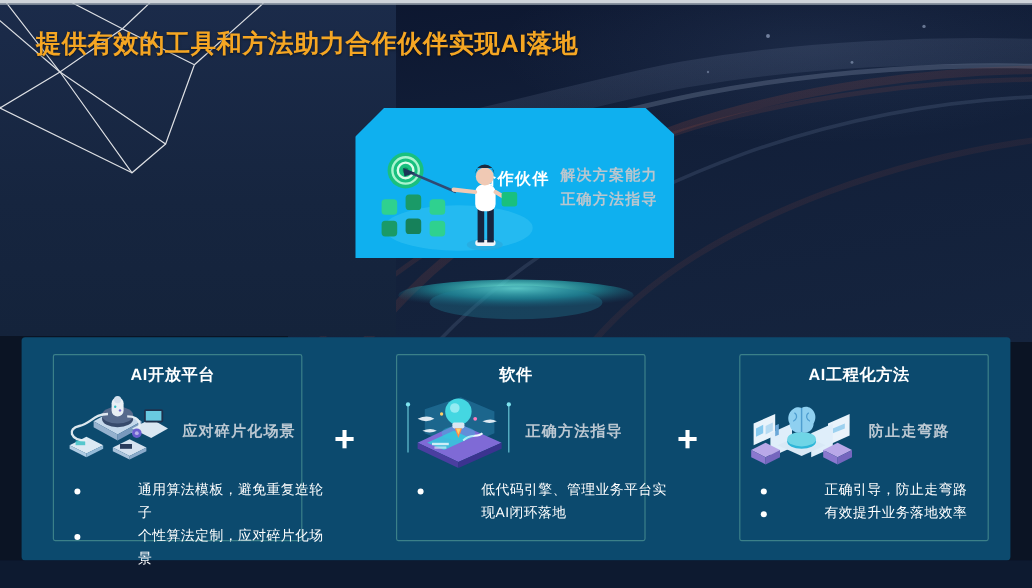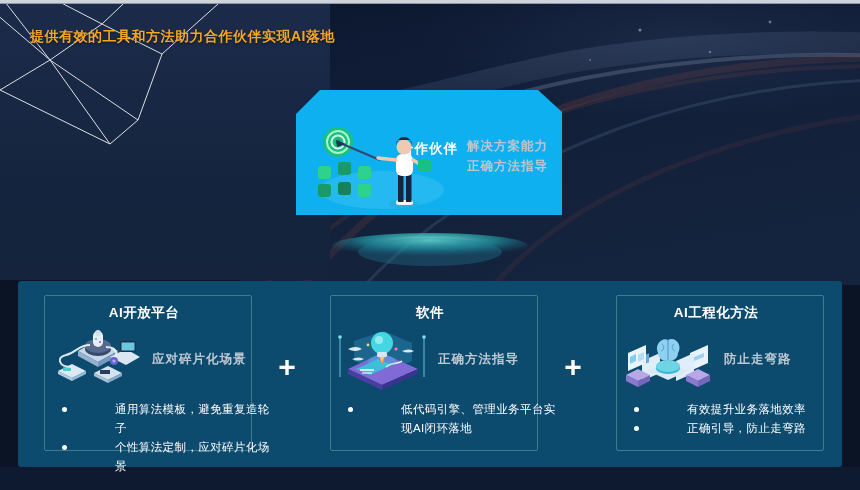--- a/index.html
+++ b/index.html
@@ -26,21 +26,21 @@
     opacity:.98;}
   .streaks{position:absolute;inset:0;}
   .topline{position:absolute;left:0;top:0;width:860px;height:3px;background:#cfd4da;}
   .topline2{position:absolute;left:0;top:3px;width:860px;height:1px;background:#8e99a6;}
 
   
   .netlines{position:absolute;left:-10px;top:-6px;width:300px;height:190px;}
 
   
   .title{position:absolute;left:30px;top:22px;width:470px;
-    color:#f5a623;font-weight:bold;font-size:14px;line-height:29px;
+    color:#f5a623;font-weight:bold;font-size:21px;line-height:29px;
     letter-spacing:.5px;
     text-shadow:0 1px 2px rgba(0,0,0,.55);}
 
   
   .partner{position:absolute;left:296px;top:90px;width:266px;height:125px;
     background:#0fb0ef;
     -webkit-clip-path:polygon(24px 0,242px 0,266px 22px,266px 125px,0 125px,0 24px);
     clip-path:polygon(24px 0,242px 0,266px 22px,266px 125px,0 125px,0 24px);}
   .partner-title{position:absolute;left:0;top:10px;width:266px;text-align:center;
     color:#ffffff;font-weight:bold;font-size:13.5px;letter-spacing:1px;margin-top:40px;}
@@ -313,25 +313,25 @@
                 <path d="M66,48 L66,54 L78,60 L78,54 Z" fill="#8b78cf"></path>
                 <path d="M90,48 L90,54 L78,60 L78,54 Z" fill="#7566be"></path>
               </g>
             </g>
           </svg>
           <div class="col-sub">防止走弯路</div>
         </div>
         <div class="bullets">
           <div class="bullet">
             <span class="dot"></span>
+            <span class="btext">正确引导，防止走弯路</span>
+          </div>
+          <div class="bullet">
+            <span class="dot"></span>
             <span class="btext">有效提升业务落地效率</span>
-          </div>
-          <div class="bullet">
-            <span class="dot"></span>
-            <span class="btext">正确引导，防止走弯路</span>
           </div>
         </div>
       </div>
 
     </div>
   </div>
 
   <div class="bottom-fade"></div>
 </div>
 

